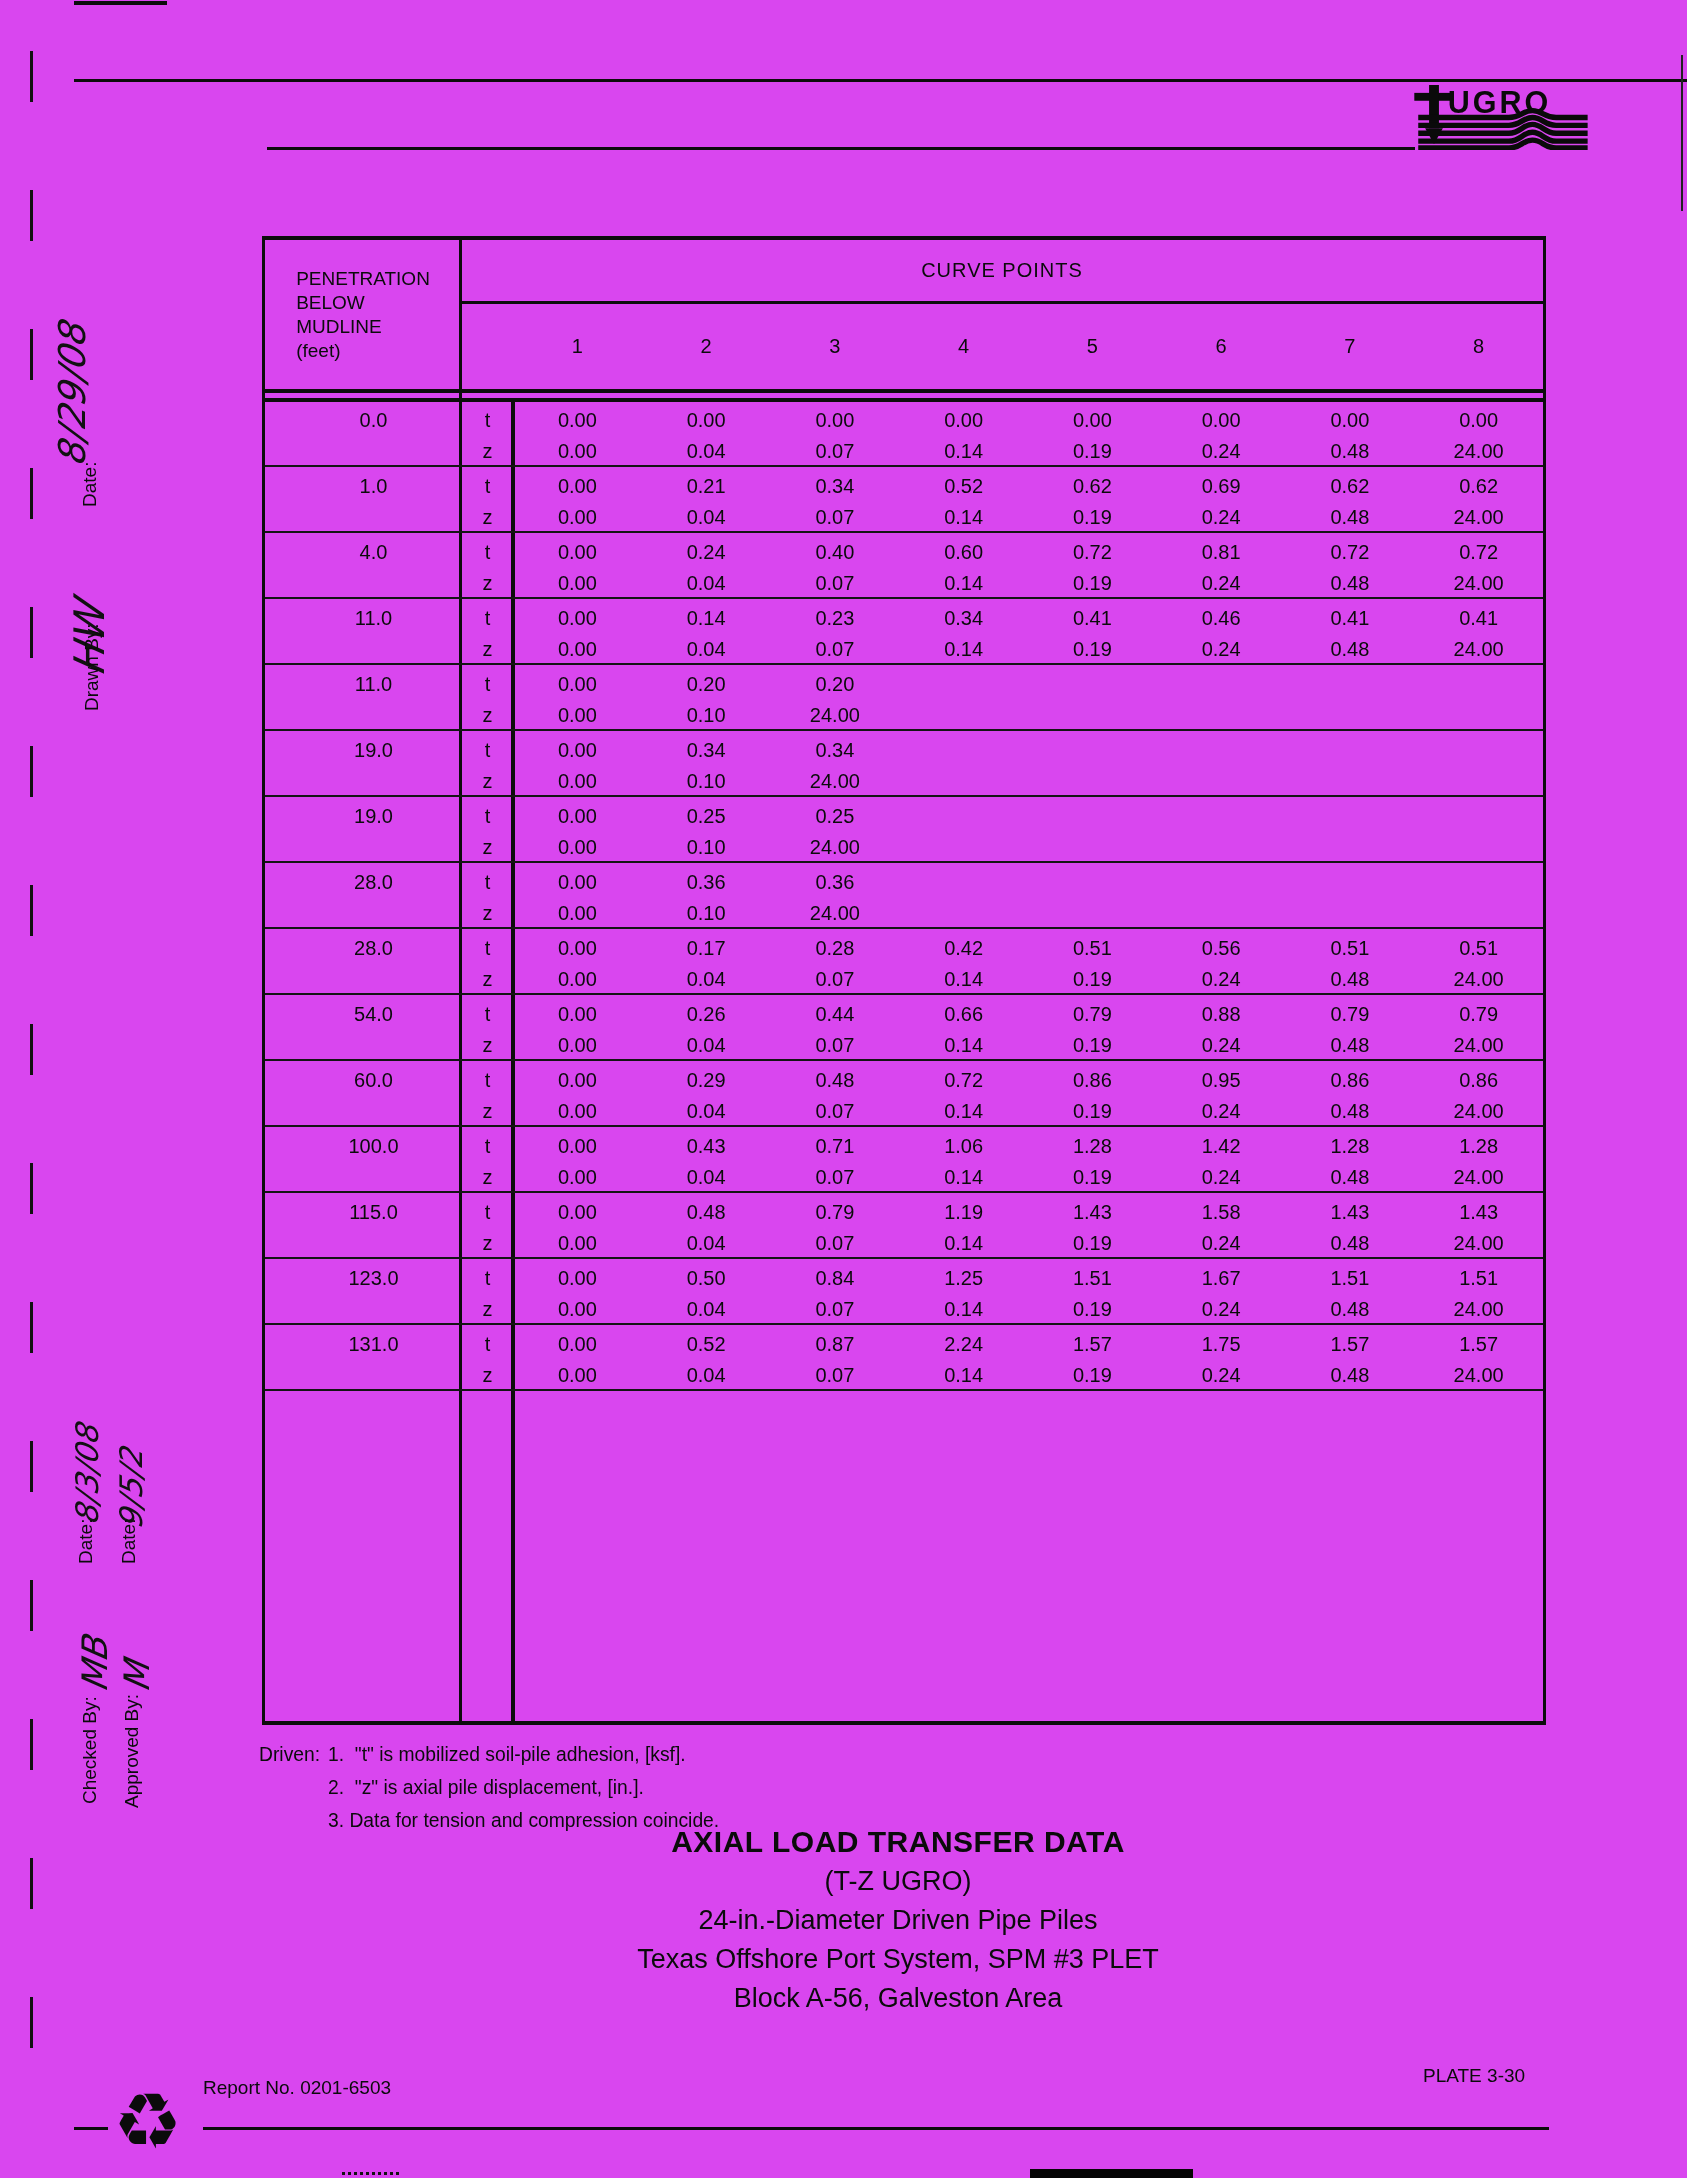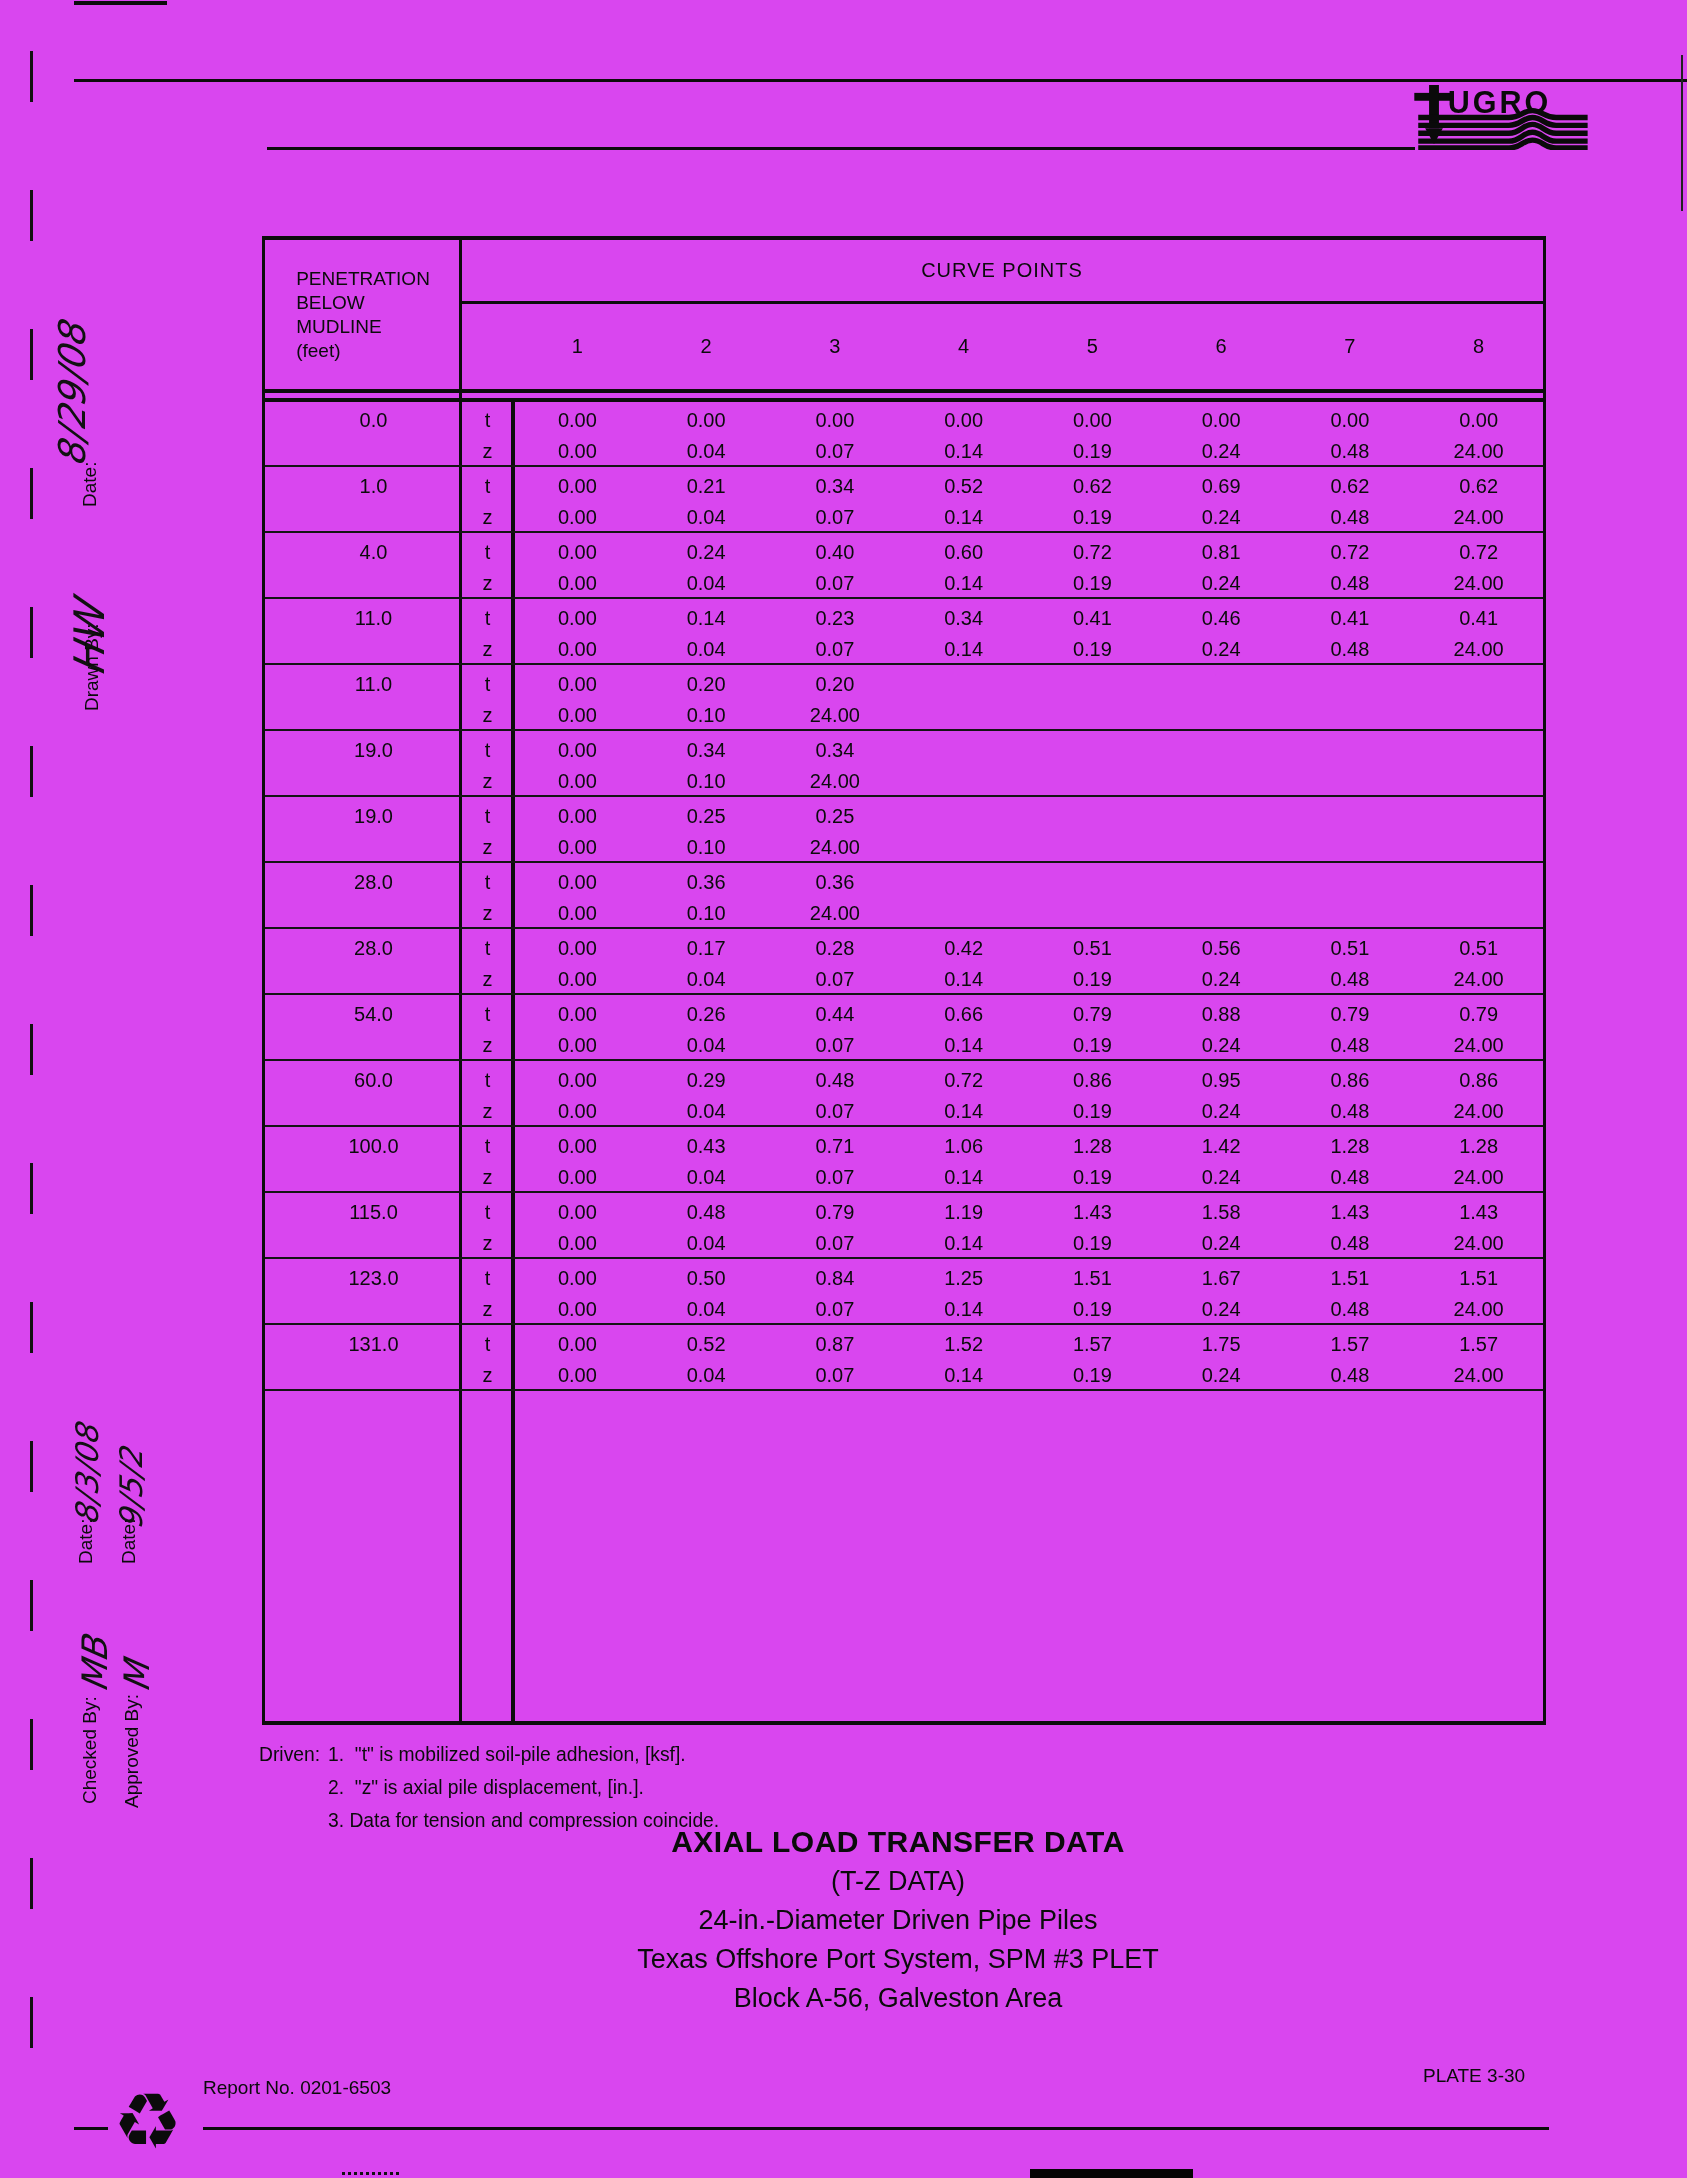--- a/index.html
+++ b/index.html
@@ -739,21 +739,21 @@
             </div>
             <div class="cell val-cell">
               <div class="line">0.52</div>
               <div class="line">0.04</div>
             </div>
             <div class="cell val-cell">
               <div class="line">0.87</div>
               <div class="line">0.07</div>
             </div>
             <div class="cell val-cell">
-              <div class="line">1.52</div>
+              <div class="line">2.24</div>
               <div class="line">0.14</div>
             </div>
             <div class="cell val-cell">
               <div class="line">1.57</div>
               <div class="line">0.19</div>
             </div>
             <div class="cell val-cell">
               <div class="line">1.75</div>
               <div class="line">0.24</div>
             </div>
@@ -774,21 +774,21 @@
     <div class="lbl">Driven:</div>
     <div class="items">
       <div>1.  "t" is mobilized soil-pile adhesion, [ksf].</div>
       <div>2.  "z" is axial pile displacement, [in.].</div>
       <div>3. Data for tension and compression coincide.</div>
     </div>
   </div>
 
   <div class="title-block">
     <div class="t0">AXIAL LOAD TRANSFER DATA</div>
-    <div class="t">(T-Z DATA)</div>
+    <div class="t">(T-Z UGRO)</div>
     <div class="t">24-in.-Diameter Driven Pipe Piles</div>
     <div class="t">Texas Offshore Port System, SPM #3 PLET</div>
     <div class="t">Block A-56, Galveston Area</div>
   </div>
 
   <div class="report-no">Report No. 0201-6503</div>
   <div class="plate-no">PLATE 3-30</div>
   <div class="recycle">♻</div>
   <div class="hline" style="left:74px;top:2127px;width:34px;height:3px;"></div>
   <div class="hline" style="left:203px;top:2127px;width:1346px;height:3px;"></div>

